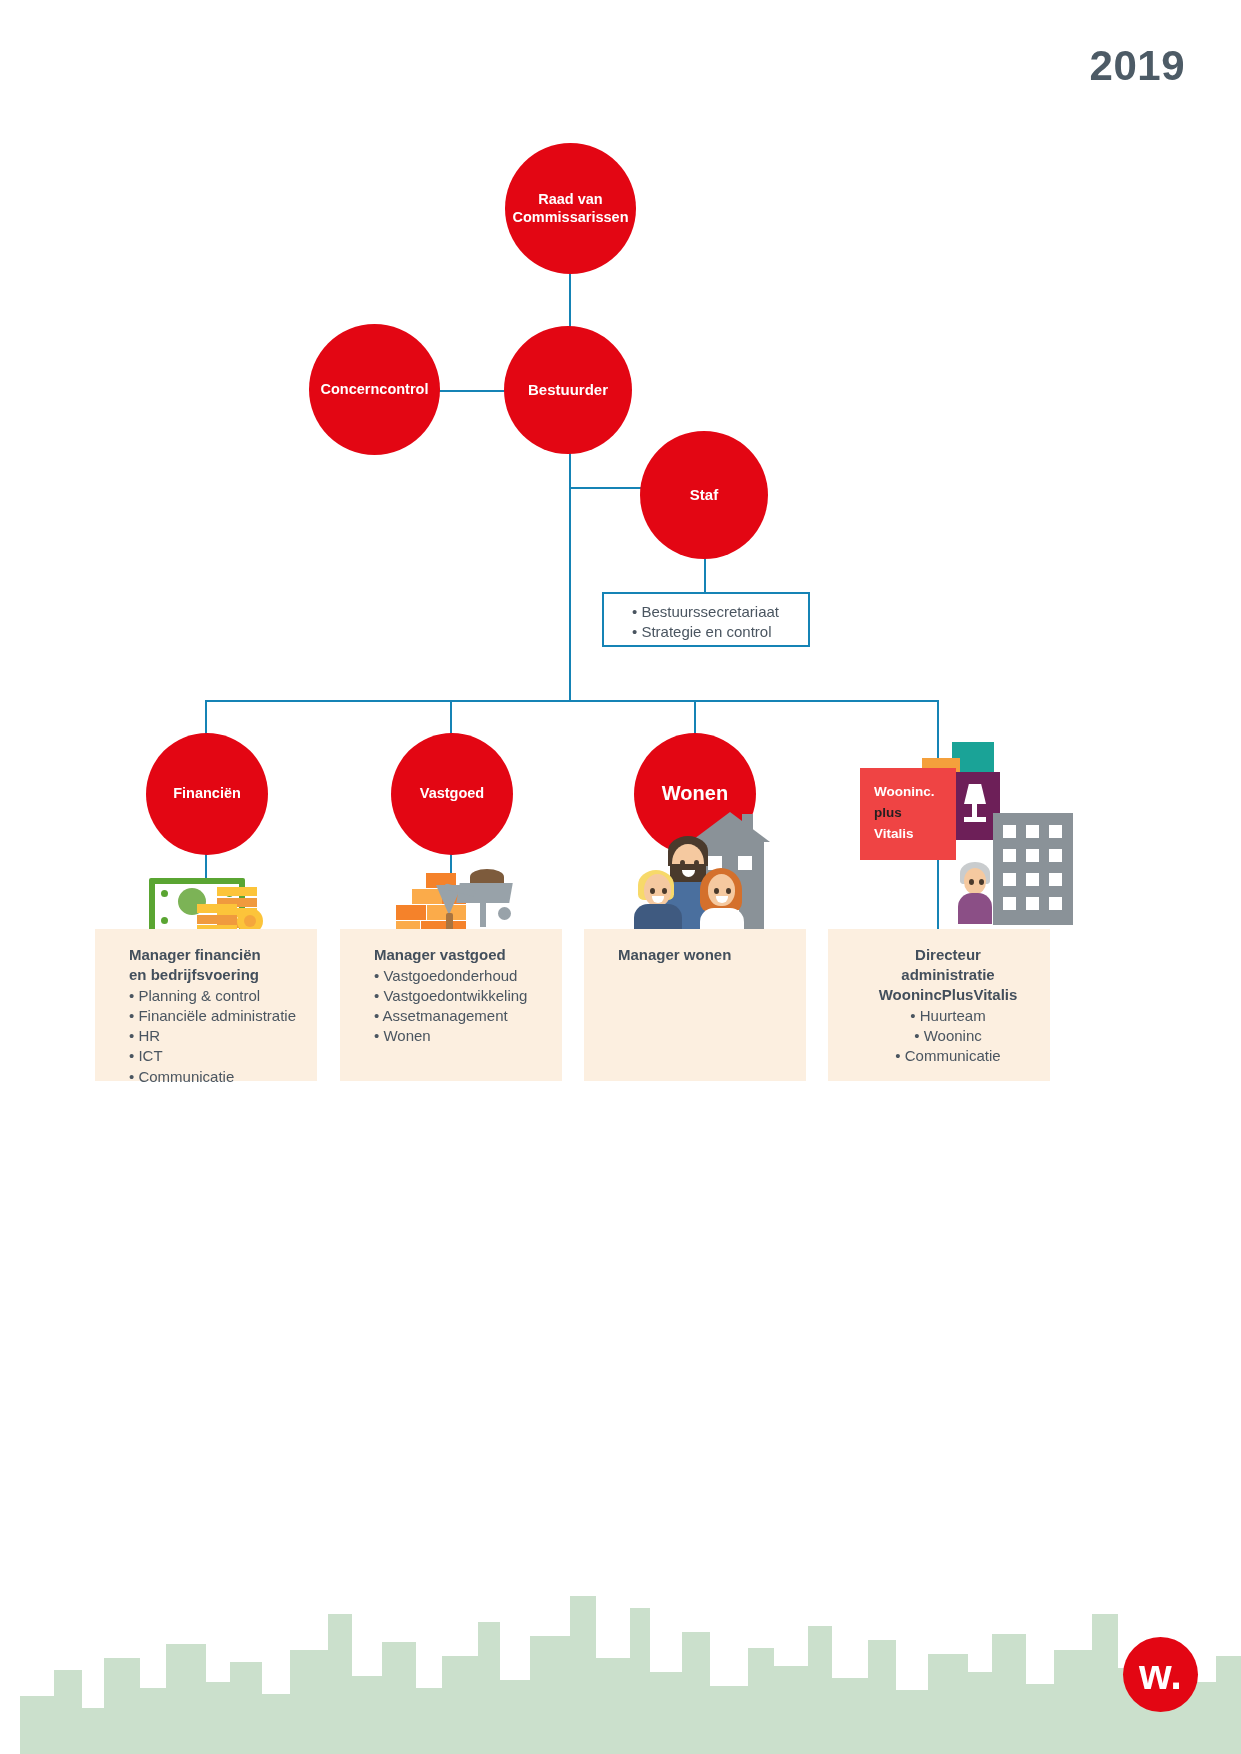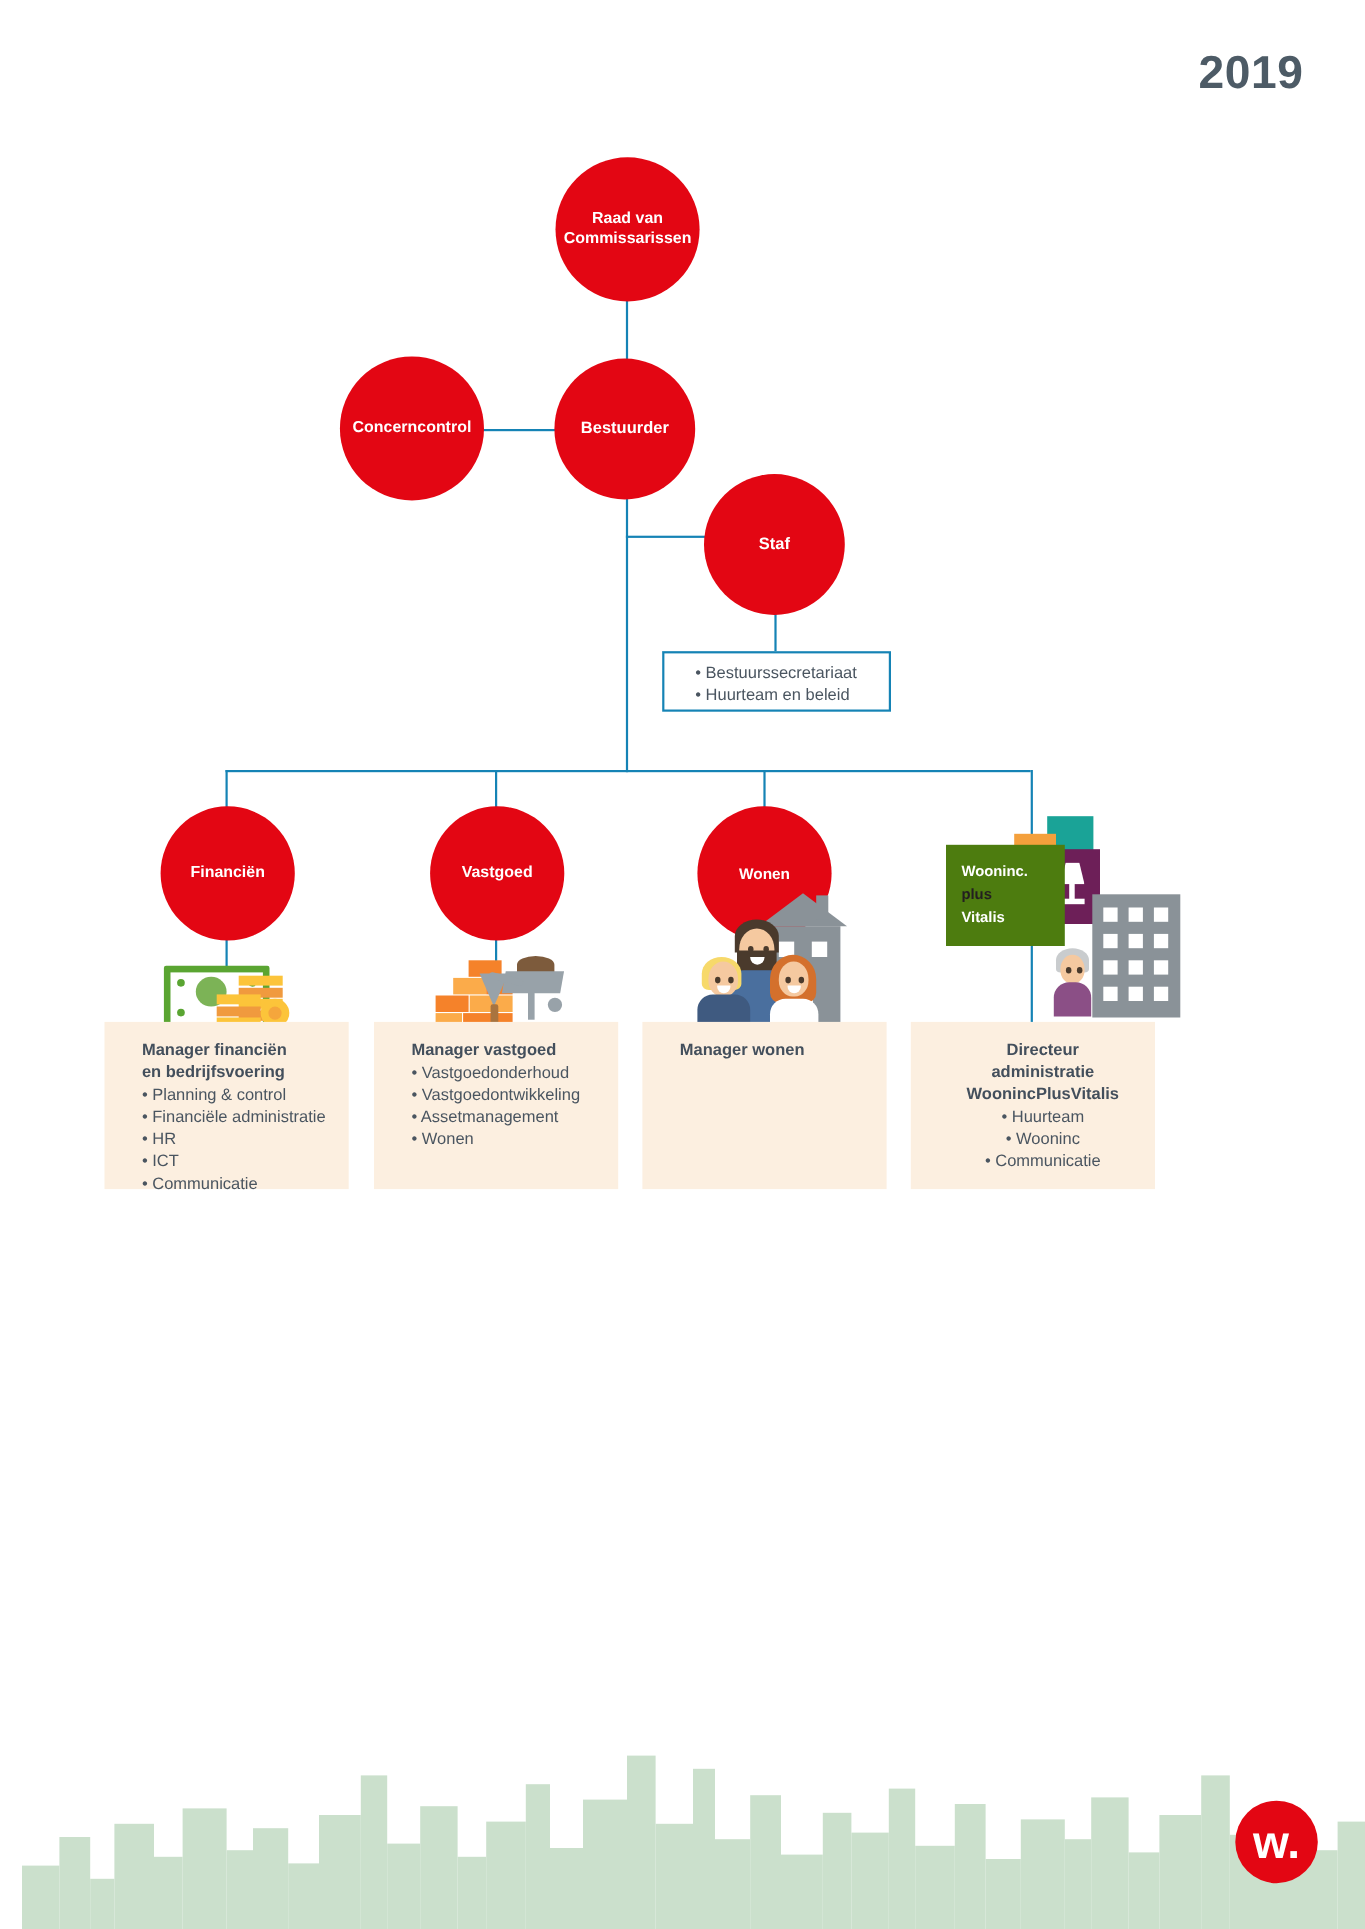--- a/index.html
+++ b/index.html
@@ -30,21 +30,21 @@
     text-align:center;font-weight:bold;line-height:1.18;
     box-sizing:border-box;
   }
   .node span{display:block;padding:0 8px;}
   .n-rvc{left:485px;top:143px;width:131px;height:131px;font-size:14.5px;}
   .n-concern{left:289px;top:324px;width:131px;height:131px;font-size:14.5px;}
   .n-bestuurder{left:484px;top:326px;width:128px;height:128px;font-size:15px;}
   .n-staf{left:620px;top:431px;width:128px;height:128px;font-size:15px;}
   .n-fin{left:126px;top:733px;width:122px;height:122px;font-size:14.5px;}
   .n-vast{left:371px;top:733px;width:122px;height:122px;font-size:14.5px;}
-  .n-won{left:614px;top:733px;width:122px;height:122px;font-size:14px;}
+  .n-won{left:614px;top:733px;width:122px;height:122px;font-size:20px;}
 
   
   .staf-box{
     position:absolute;left:582px;top:592px;width:208px;height:55px;
     border:2px solid #1583b5;background:#ffffff;box-sizing:border-box;
     padding:8px 0 0 28px;font-size:15px;line-height:1.35;color:#4a5560;
   }
 
   
   .infobox{
@@ -88,21 +88,21 @@
   .head{position:absolute;border-radius:50% 50% 46% 46%;}
   .hair{position:absolute;}
   .body{position:absolute;border-radius:14px 14px 0 0;}
   .eye{position:absolute;width:5px;height:6px;border-radius:50%;background:#4a3a2c;}
   .mouth{position:absolute;background:#ffffff;border-radius:0 0 10px 10px;}
   .house{position:absolute;background:#8a9298;}
   .hwin{position:absolute;background:#ffffff;}
 
   
   .wv{position:absolute;left:840px;top:760px;}
-  .wv-red{position:absolute;left:0;top:8px;width:108px;height:92px;background:#4d7c0f;}
+  .wv-red{position:absolute;left:0;top:8px;width:96px;height:92px;background:#ef4444;}
   .wv-red span{
     position:absolute;left:14px;top:14px;width:70px;
     color:#ffffff;font-weight:bold;font-size:13.5px;line-height:1.55;
   }
   .wv-teal{position:absolute;left:92px;top:-18px;width:42px;height:44px;background:#1aa397;}
   .wv-orange{position:absolute;left:62px;top:-2px;width:38px;height:14px;background:#f4a03c;}
   .wv-purple{position:absolute;left:88px;top:12px;width:52px;height:68px;background:#6d1f58;}
   .wv-lamp{position:absolute;left:104px;top:24px;width:22px;height:20px;background:#ffffff;clip-path:polygon(22% 0,78% 0,100% 100%,0 100%);}
   .wv-stem{position:absolute;left:112px;top:42px;width:5px;height:16px;background:#ffffff;}
   .wv-base{position:absolute;left:104px;top:57px;width:22px;height:5px;background:#ffffff;}
@@ -172,21 +172,21 @@
   </div>
   <div class="node n-vast">
     <span>Vastgoed</span>
   </div>
   <div class="node n-won">
     <span>Wonen</span>
   </div>
 
   <div class="staf-box">
     <div>• Bestuurssecretariaat</div>
-    <div>• Huurteam en beleid</div>
+    <div>• Strategie en control</div>
   </div>
 
   <div class="ill" style="left:129px;top:860px;width:115px;height:70px;">
     <div class="bill">
       <div class="bill-in"></div>
       <div class="bill-cir"></div>
       <div class="bill-dot" style="left:12px;top:12px;"></div>
       <div class="bill-dot" style="right:12px;top:12px;"></div>
       <div class="bill-dot" style="left:12px;bottom:12px;"></div>
       <div class="bill-dot" style="right:12px;bottom:12px;"></div>

